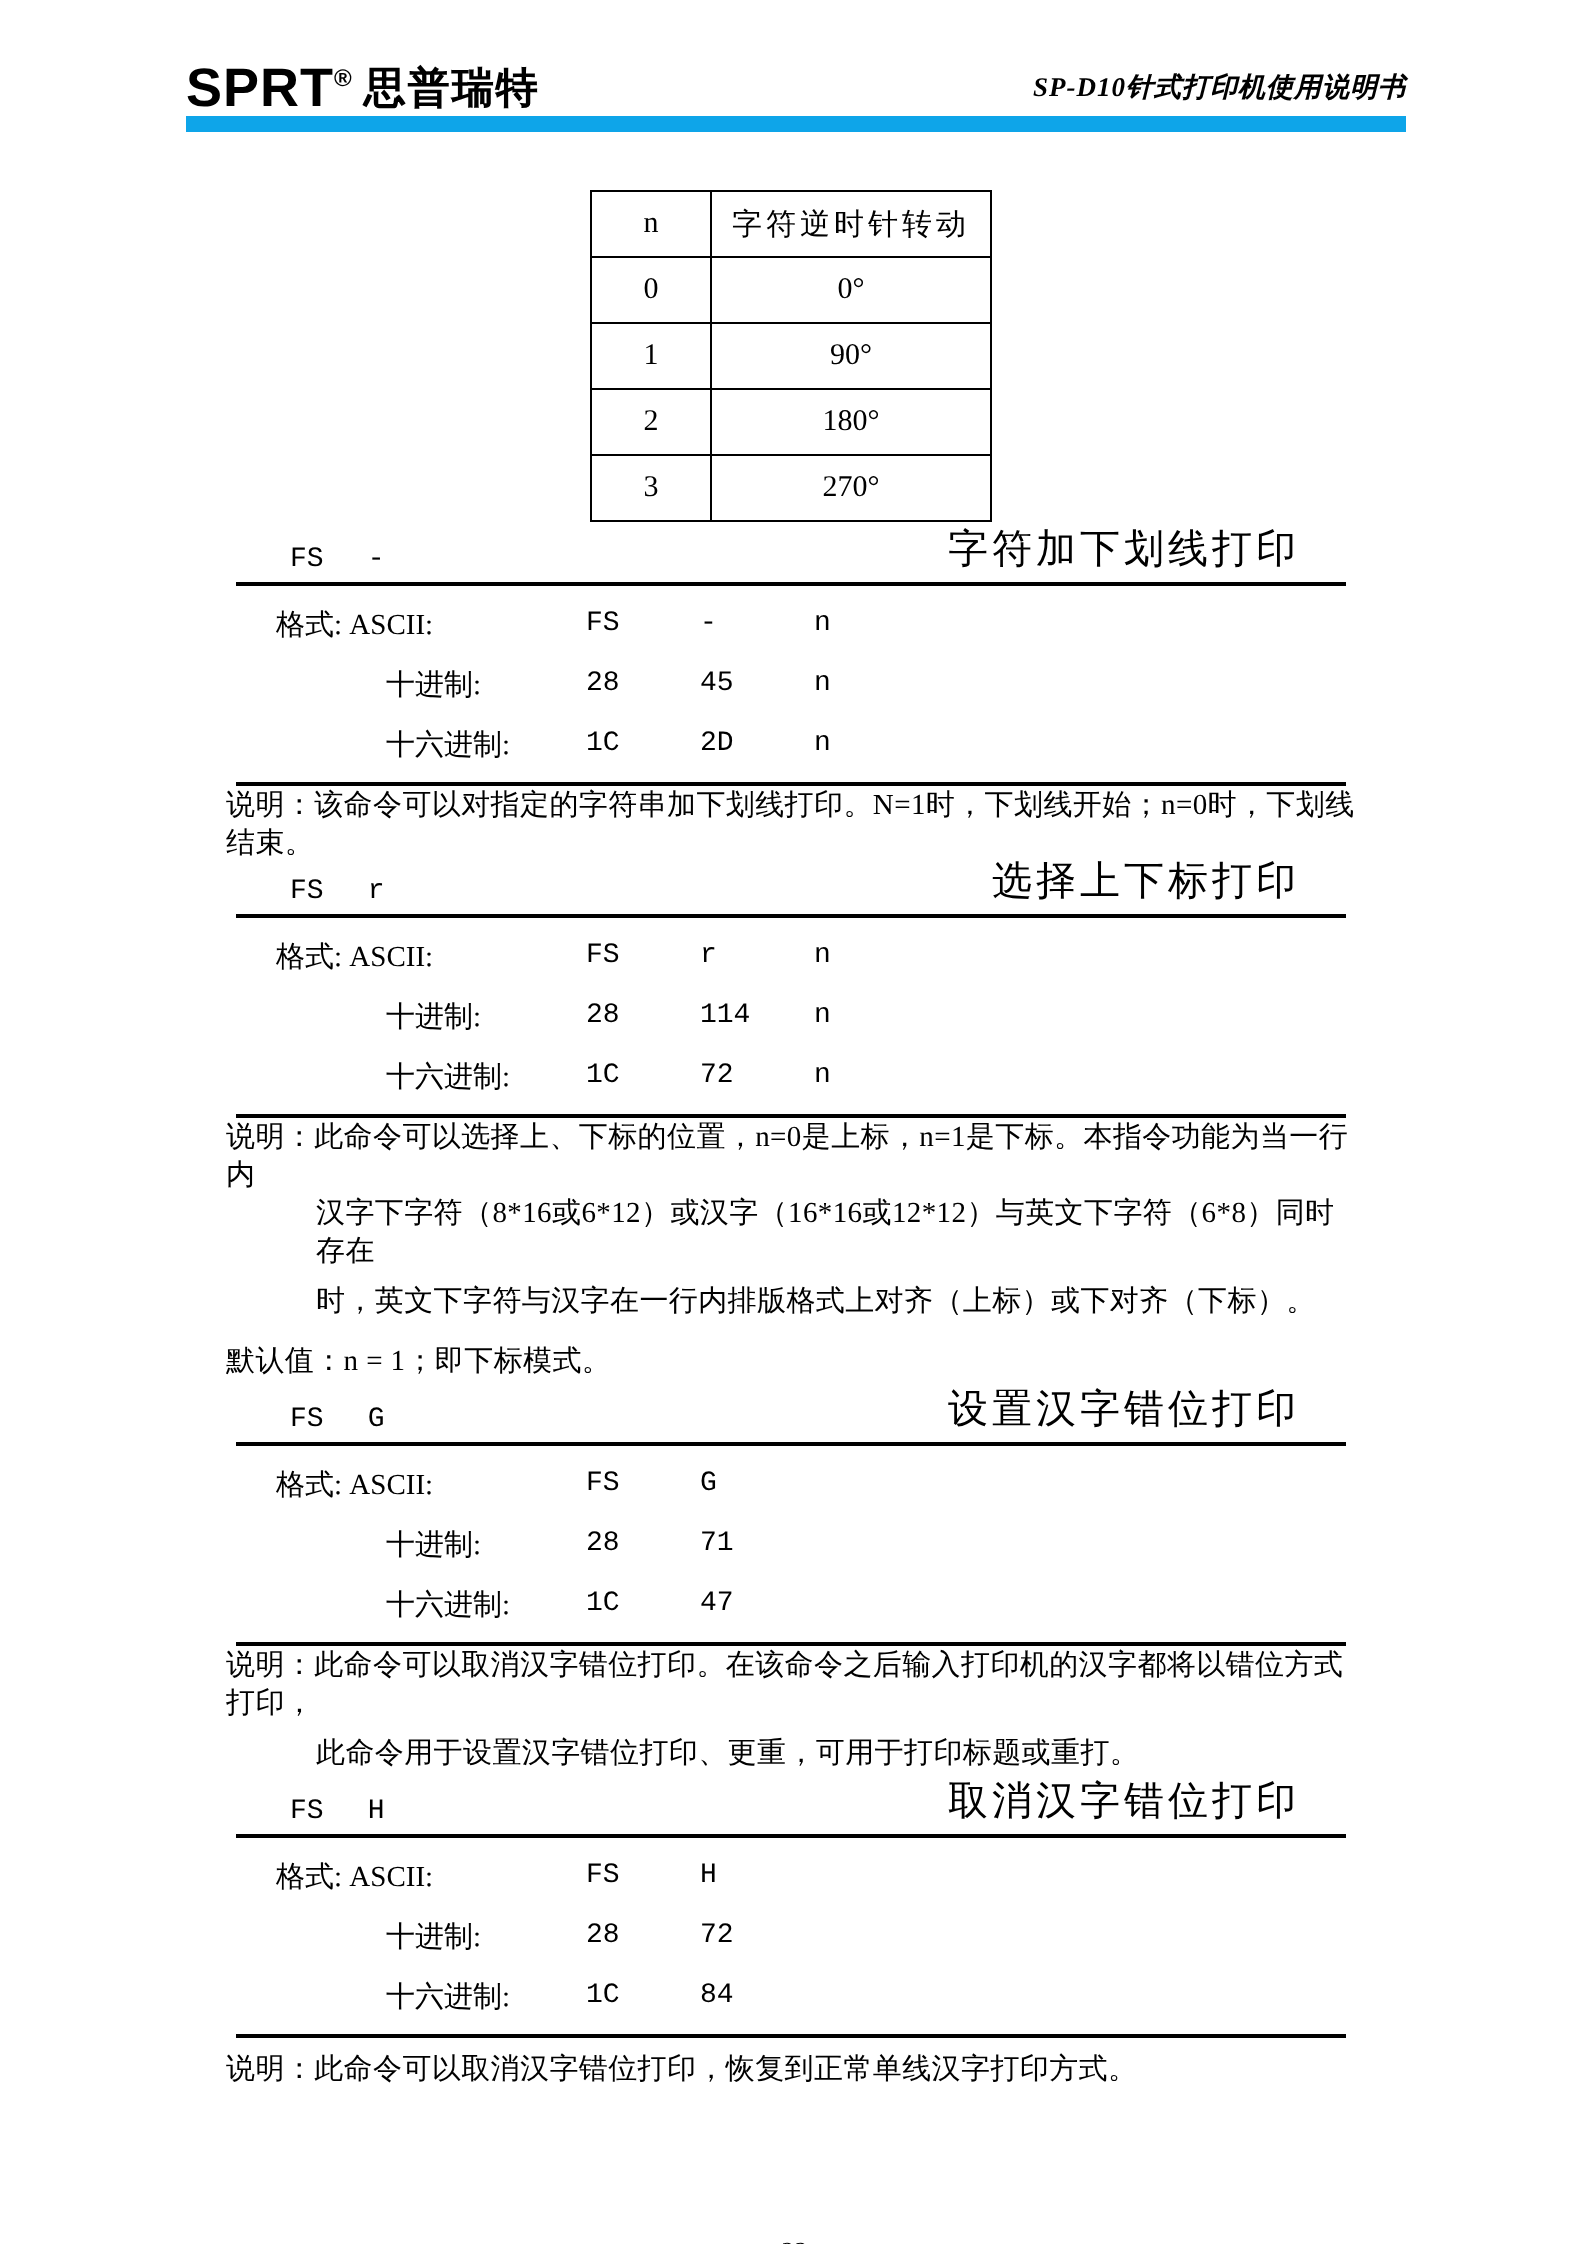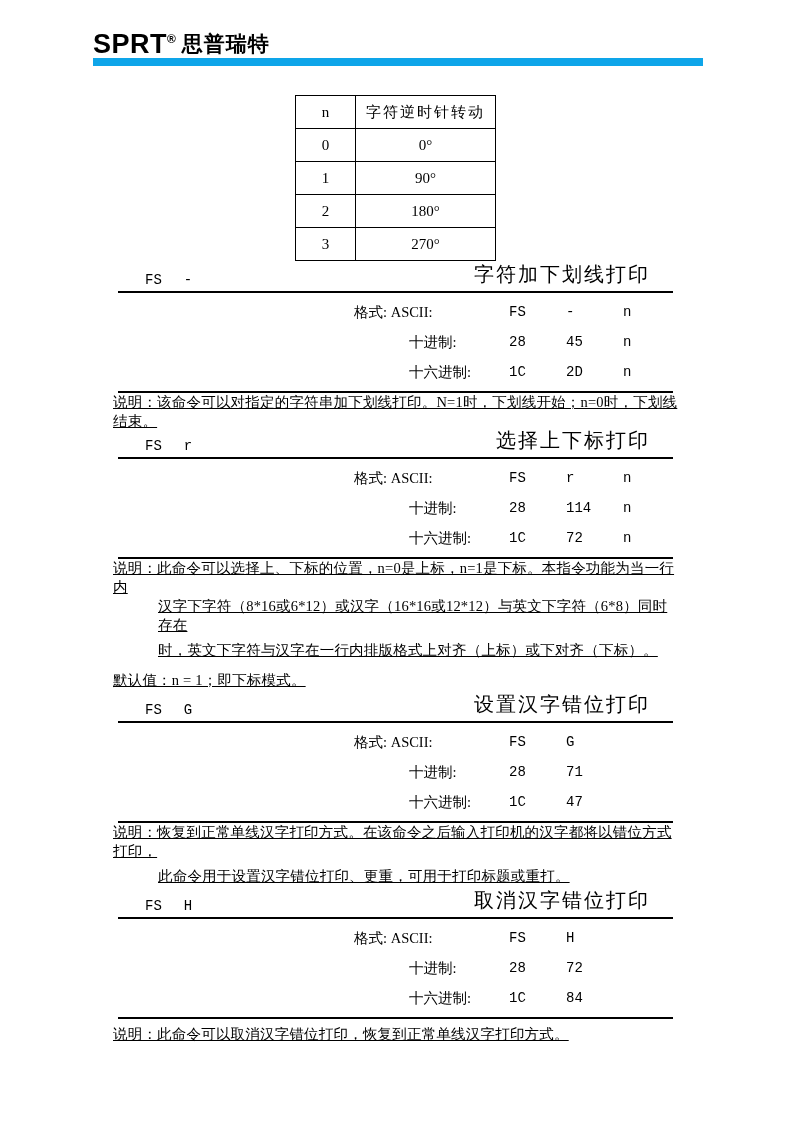--- a/index.html
+++ b/index.html
@@ -45,42 +45,43 @@
     height:26px; padding:0 30px 3px 32px;
   }
   .cmd-line.first { margin-top:4px;gap:33px; }
   .cmd-code, .cmd-param { font-family:"Liberation Mono","DejaVu Sans Mono",monospace; font-size:14px; }
   .cmd-param { margin-left:22px; }
   .cmd-title { font-size:20px; letter-spacing:2px; }
 
   .rule { border-top:2px solid #000; margin:0 7px 0 5px; height:0; }
 
   .fmt { padding:4px 0; }
-  .fmt-row { display:flex; align-items:center; height:30px; padding-left:25px; font-size:14.5px;justify-content:flex-end; }
+  .fmt-row { display:flex; align-items:center; height:30px; padding-left:25px; font-size:14.5px; }
   .fmt-label { width:155px; }
   .fmt-label.ind { padding-left:55px; }
   .fmt-v { width:57px; font-family:"Liberation Mono","DejaVu Sans Mono",monospace; font-size:14px; }
 
-  .desc-line { min-height:30px; display:flex; align-items:center; font-size:14.5px; letter-spacing:.2px;text-decoration:underline; }
+  .desc-line { min-height:30px; display:flex; align-items:center; font-size:14.5px; letter-spacing:.2px; }
   .desc-line.cont { padding-left:45px; }
 
   
   .page-footer { position:absolute; left:0; right:0; top:1078px; text-align:center; font-size:13px;font-style:italic; }
 </style>
 </head>
 <body>
 
 <div class="page">
 
   <header class="page-header">
     <div class="brand">
       <span class="brand-en">SPRT</span>
         <span class="brand-reg">®</span>
         <span class="brand-cn">思普瑞特</span>
     </div>
+    <div class="doc-title">SP-D10针式打印机使用说明书</div>
   </header>
 
   <main class="content">
 
     <table class="rot-table">
       <thead>
         <tr>
           <th class="col-n">n</th>
           <th class="col-deg">字符逆时针转动</th>
         </tr>
@@ -194,21 +195,21 @@
           <span class="fmt-v"></span>
         </div>
         <div class="fmt-row">
           <span class="fmt-label ind">十六进制:</span>
           <span class="fmt-v">1C</span>
           <span class="fmt-v">47</span>
           <span class="fmt-v"></span>
         </div>
       </div>
       <div class="rule"></div>
-      <div class="desc-line">说明：恢复到正常单线汉字打印方式。在该命令之后输入打印机的汉字都将以错位方式打印，</div>
+      <div class="desc-line">说明：此命令可以取消汉字错位打印。在该命令之后输入打印机的汉字都将以错位方式打印，</div>
       <div class="desc-line cont">此命令用于设置汉字错位打印、更重，可用于打印标题或重打。</div>
     </section>
 
     <section>
       <div class="cmd-line">
         <span>
           <span class="cmd-code">FS</span><span class="cmd-param">H</span>
         </span>
         <span class="cmd-title">取消汉字错位打印</span>
       </div>

